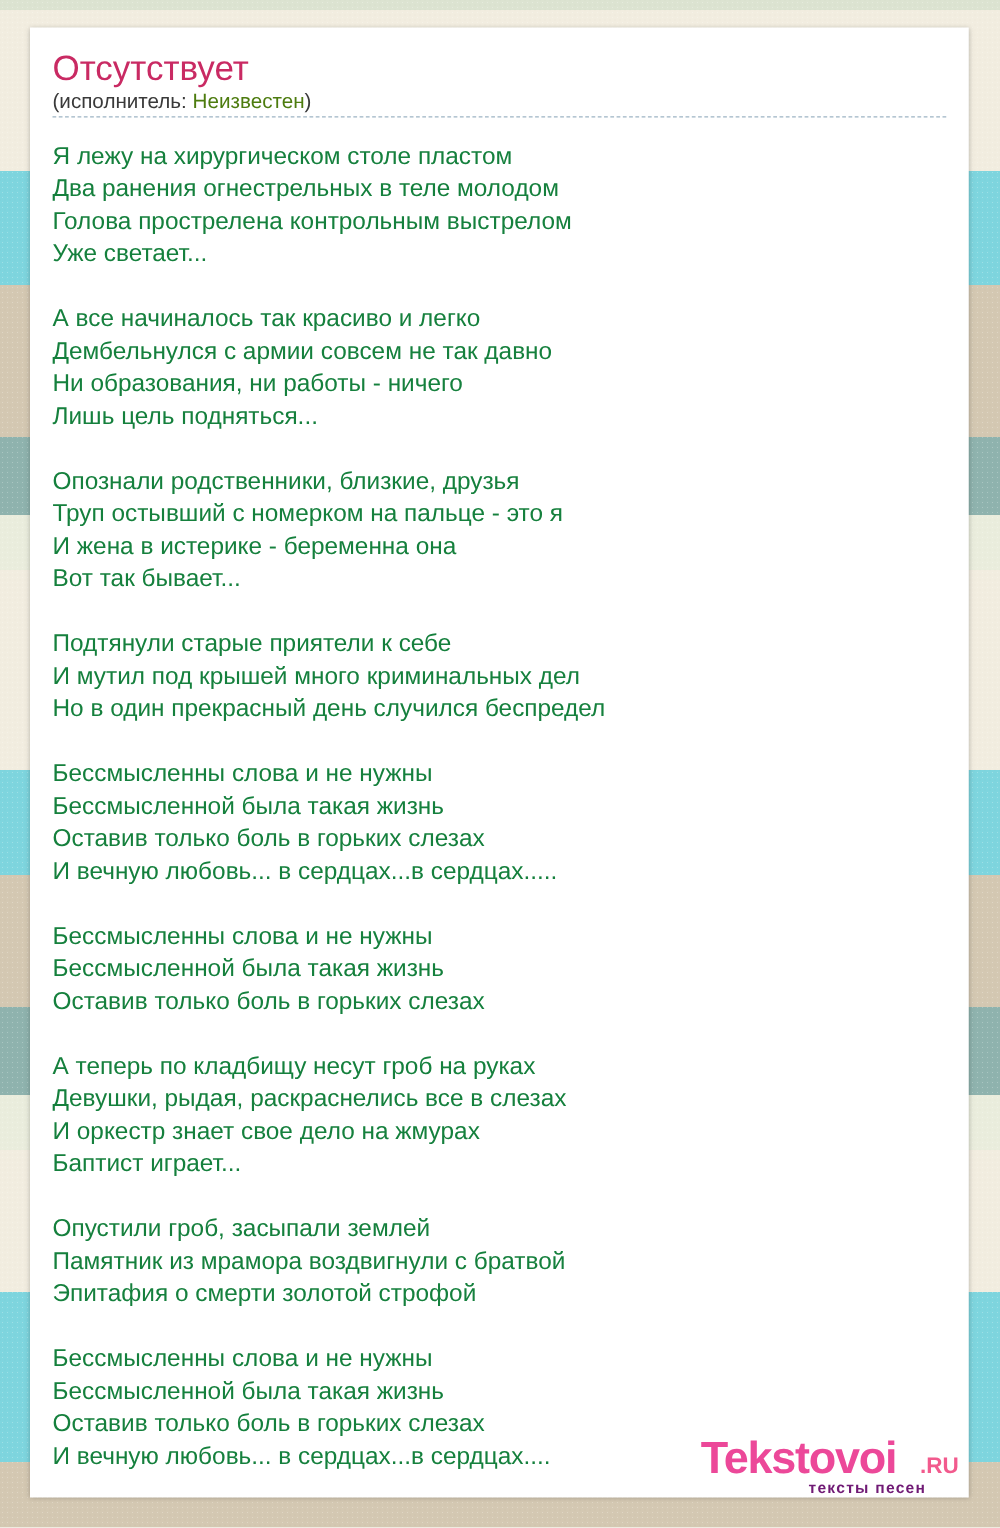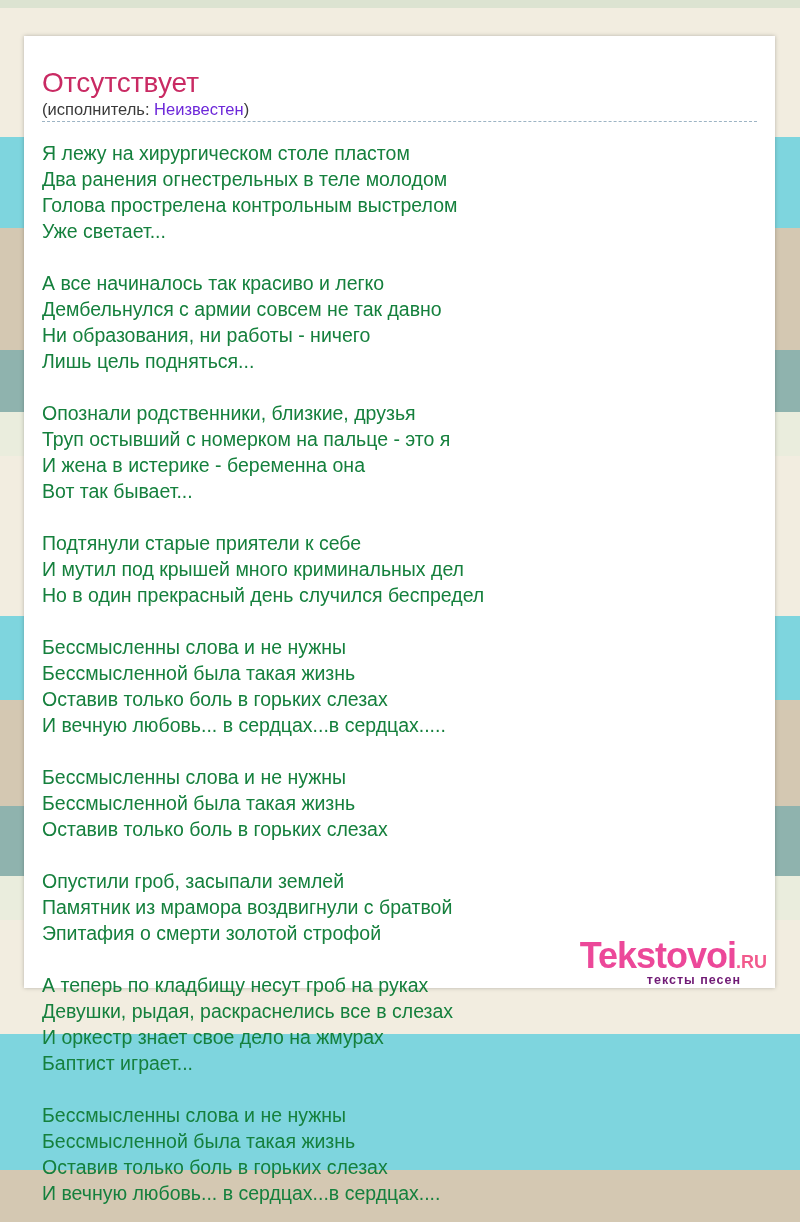--- a/index.html
+++ b/index.html
@@ -31,50 +31,50 @@
     content:"";position:absolute;inset:0;
     background-image:
       radial-gradient(rgba(255,255,255,.55) 22%, transparent 23%),
       radial-gradient(rgba(90,80,60,.10) 22%, transparent 23%);
     background-size:4px 4px;
     background-position:0 0,2px 2px;
     opacity:.45;
   }
   
   .card{
-    position:absolute;left:24px;top:36px;width:751px;height:952px;
+    position:absolute;left:24px;top:22px;width:751px;height:1176px;
     background:#ffffff;
     box-shadow:0 0 4px rgba(0,0,0,.25);
     box-sizing:border-box;
-    padding:32px 18px 0 18px;
+    padding:18px 18px 0 18px;
   }
   .title{
     margin:0;font-size:28px;line-height:30px;font-weight:400;
     color:#c92a63;
   }
   .artist-line{
     font-size:16.5px;line-height:20px;color:#3a3a3a;margin-top:1px;
   }
-  .artist-link{color:#6d28d9;text-decoration:none;cursor:pointer;margin-top:36px;}
+  .artist-link{color:#4d7c0f;text-decoration:none;cursor:pointer;margin-top:36px;}
   .divider{
     border-bottom:1px dashed #9db4c4;margin-top:2px;height:0;
   }
   .lyrics{padding-top:18px;color:#15803d;}
   .lyrics p{
     margin:0 0 26px 0;font-size:19.5px;line-height:26px;
   }
   .logo{
     position:absolute;right:8px;bottom:2px;text-align:right;
     text-decoration:none;cursor:pointer;display:block;line-height:1;
   }
   .logo-main{
     font-size:36px;font-weight:700;color:#ec4899;letter-spacing:-1px;
   }
   .logo-tld{
-    font-size:18px;font-weight:700;color:#f25a8d;letter-spacing:0;
+    font-size:18px;font-weight:700;color:#f25a8d;letter-spacing:0;margin-left:19px;
   }
   .logo-tagline{
     font-size:12.5px;font-weight:700;color:#701a75;
     letter-spacing:1px;margin-top:0;padding-right:26px;
   }
 </style>
 </head>
 <body>
 
 <div class="bg"></div>
@@ -87,22 +87,22 @@
 
   <div class="divider"></div>
 
   <div class="lyrics" id="lyrics">
       <p>Я лежу на хирургическом столе пластом<br>Два ранения огнестрельных в теле молодом<br>Голова прострелена контрольным выстрелом<br>Уже светает...</p>
       <p>А все начиналось так красиво и легко<br>Дембельнулся с армии совсем не так давно<br>Ни образования, ни работы - ничего<br>Лишь цель подняться...</p>
       <p>Опознали родственники, близкие, друзья<br>Труп остывший с номерком на пальце - это я<br>И жена в истерике - беременна она<br>Вот так бывает...</p>
       <p>Подтянули старые приятели к себе<br>И мутил под крышей много криминальных дел<br>Но в один прекрасный день случился беспредел</p>
       <p>Бессмысленны слова и не нужны<br>Бессмысленной была такая жизнь<br>Оставив только боль в горьких слезах<br>И вечную любовь... в сердцах...в сердцах.....</p>
       <p>Бессмысленны слова и не нужны<br>Бессмысленной была такая жизнь<br>Оставив только боль в горьких слезах</p>
+      <p>А теперь по кладбищу несут гроб на руках<br>Девушки, рыдая, раскраснелись все в слезах<br>И оркестр знает свое дело на жмурах<br>Баптист играет...</p>
       <p>Опустили гроб, засыпали землей<br>Памятник из мрамора воздвигнули с братвой<br>Эпитафия о смерти золотой строфой</p>
-      <p>А теперь по кладбищу несут гроб на руках<br>Девушки, рыдая, раскраснелись все в слезах<br>И оркестр знает свое дело на жмурах<br>Баптист играет...</p>
       <p>Бессмысленны слова и не нужны<br>Бессмысленной была такая жизнь<br>Оставив только боль в горьких слезах<br>И вечную любовь... в сердцах...в сердцах....</p>
     </div>
 
   <a class="logo">
     <div><span class="logo-main">Tekstovoi</span><span class="logo-tld">.RU</span></div>
     <div class="logo-tagline">тексты песен</div>
   </a>
 
 </div>
 

